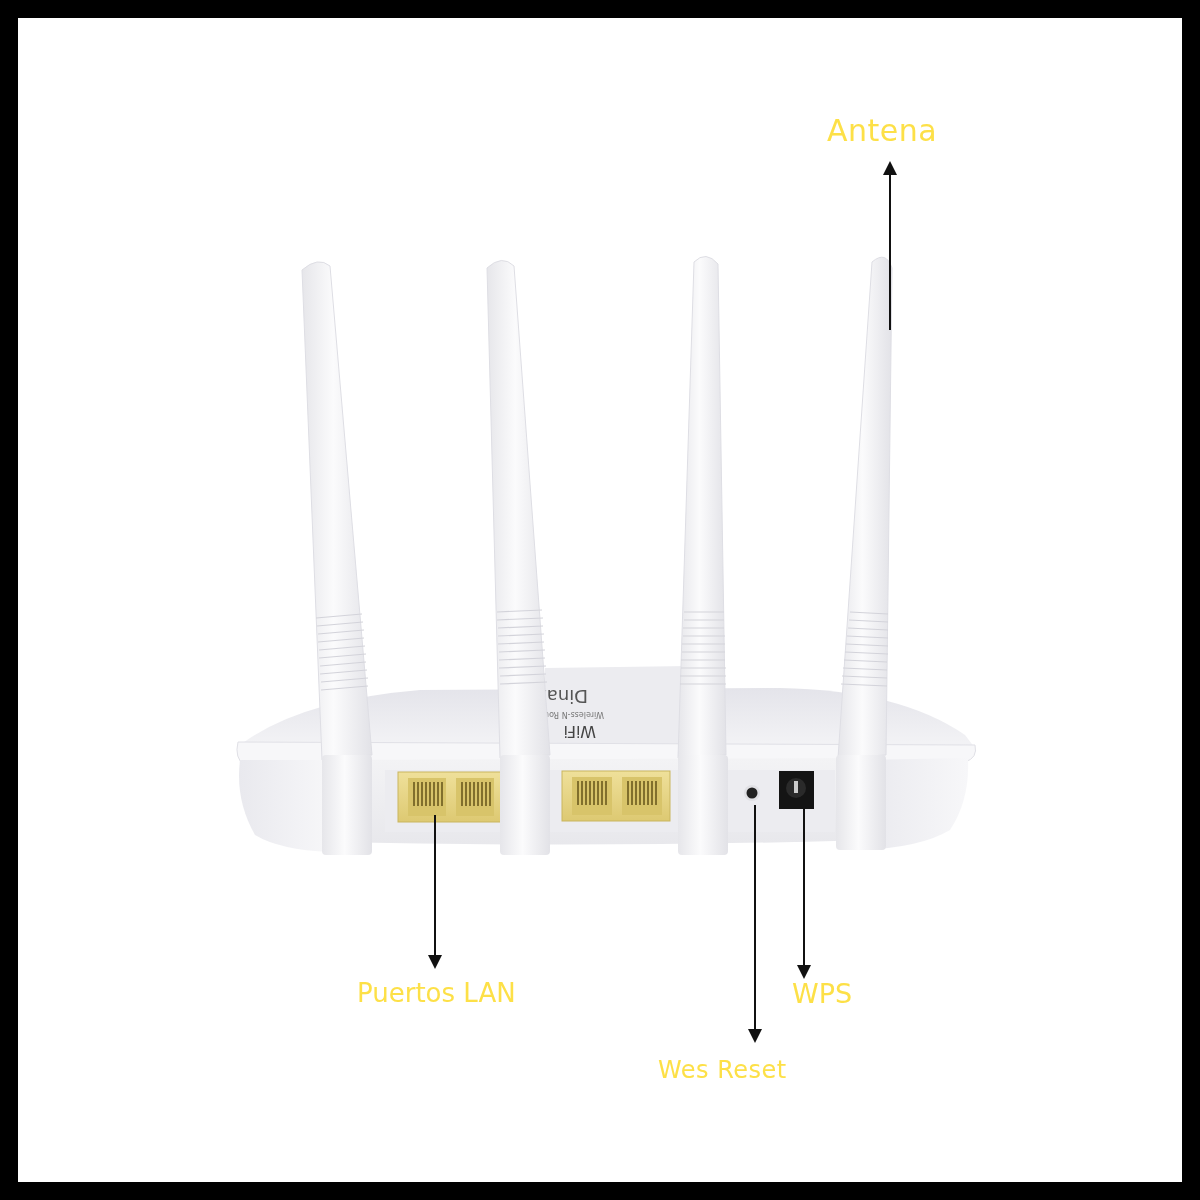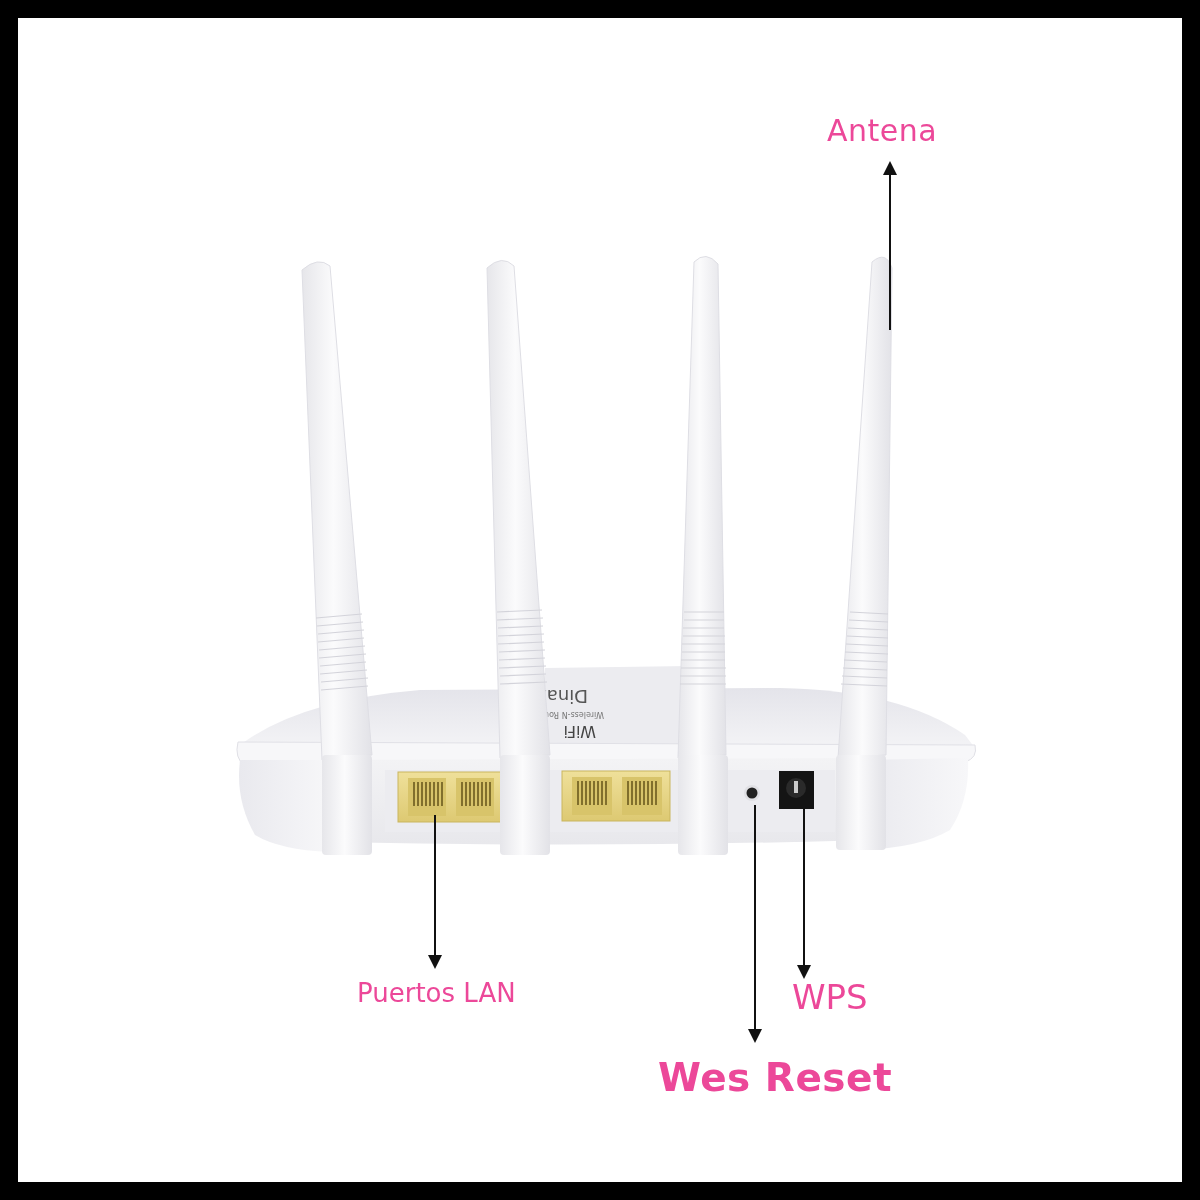--- a/index.html
+++ b/index.html
@@ -1,23 +1,23 @@
 <!DOCTYPE html>
 <html><head>
   <meta charset="utf-8">
   <style>
     html, body { margin: 0; padding: 0; }
     body { width: 1200px; height: 1200px; background: #000; position: relative; overflow: hidden; font-family: "DejaVu Sans", sans-serif; }
     .frame { position: absolute; left: 18px; top: 18px; width: 1164px; height: 1164px; background: #fff; }
     .scene { position: absolute; left: 0; top: 0; width: 1200px; height: 1200px; }
-    .label { position: absolute; color: #ec4899; white-space: nowrap; line-height: 1; }
+    .label { position: absolute; color: #fde047; white-space: nowrap; line-height: 1; }
     .lbl-antena { left: 827px; top: 116px; font-size: 30px; font-weight: 400; letter-spacing: 0.5px; }
     .lbl-lan { left: 357px; top: 980px; font-size: 26px; font-weight: 500; }
-    .lbl-wps { left: 792px; top: 980px; font-size: 34px; font-weight: 500; }
-    .lbl-reset { left: 658px; top: 1058px; font-size: 39px; font-weight: 700; letter-spacing: 0.5px; }
+    .lbl-wps { left: 792px; top: 980px; font-size: 27px; font-weight: 500; }
+    .lbl-reset { left: 658px; top: 1058px; font-size: 24px; font-weight: 400; letter-spacing: 0.5px; }
   </style>
 </head>
 <body>
 
 <div class="frame"></div>
 
 <svg class="scene" viewBox="0 0 1200 1200" xmlns="http://www.w3.org/2000/svg">
   <defs>
     <linearGradient id="antGrad" x1="0" x2="1" y1="0" y2="0">
       <stop offset="0" stop-color="#e6e6ea"></stop>

